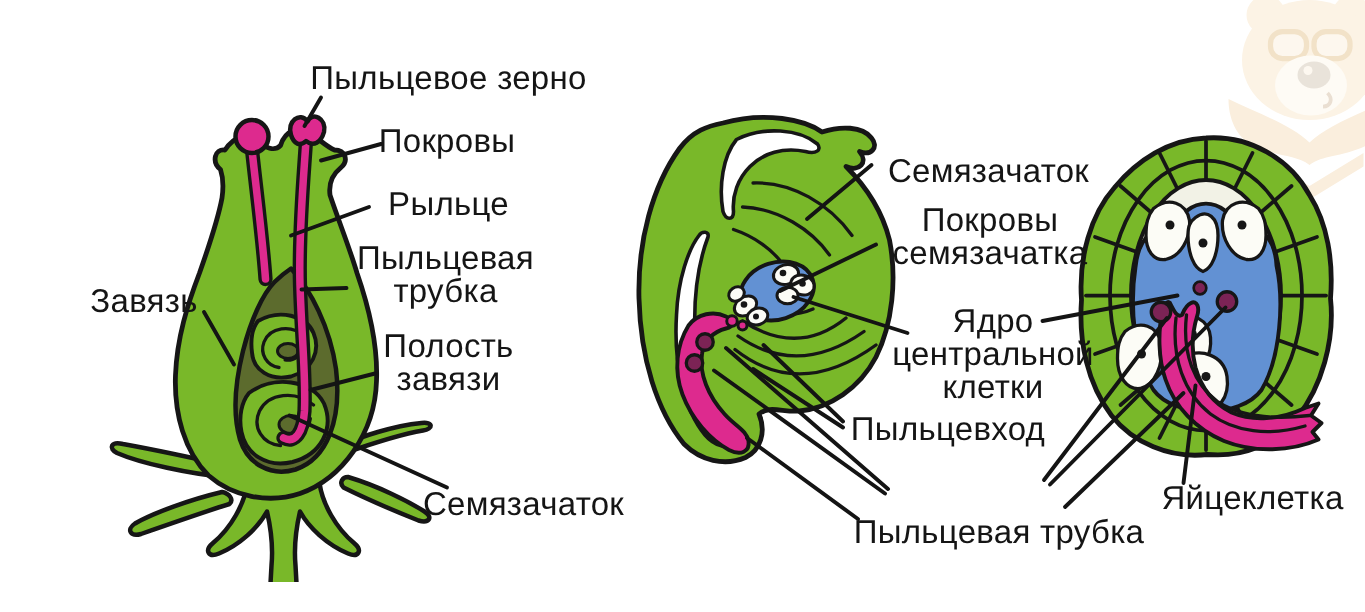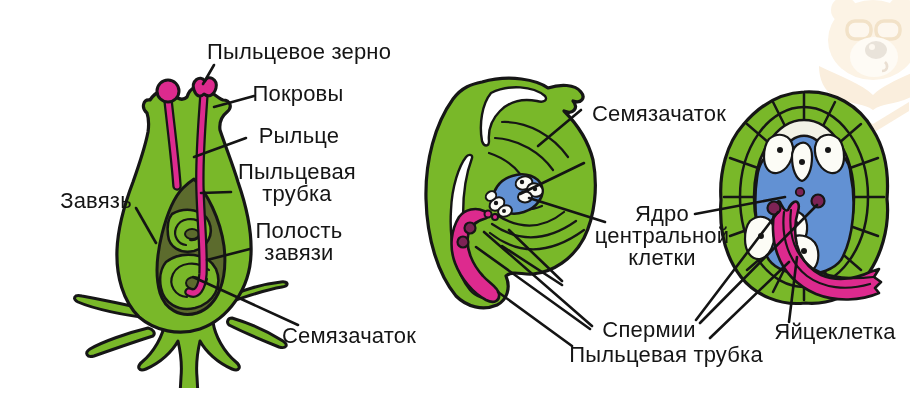--- a/index.html
+++ b/index.html
@@ -170,17 +170,18 @@
 </svg>
 
   <div class="lbl" style="left:267px;top:41px">Пыльцевое зерно</div>
   <div class="lbl" style="left:266px;top:83px">Покровы</div>
   <div class="lbl" style="left:267px;top:125px">Рыльце</div>
   <div class="lbl wrap" style="left:265px;top:161px;width:132px">Пыльцевая трубка</div>
   <div class="lbl" style="left:64px;top:190px">Завязь</div>
   <div class="lbl wrap" style="left:267px;top:220px;width:120px">Полость завязи</div>
   <div class="lbl" style="left:317px;top:325px">Семязачаток</div>
   <div class="lbl" style="left:627px;top:103px">Семязачаток</div>
+  <div class="lbl wrap" style="left:628px;top:136px;width:172px">Покровы семязачатка</div>
   <div class="lbl wrap" style="left:630px;top:203px;width:160px">Ядро центральной клетки</div>
-  <div class="lbl" style="left:617px;top:319px">Спермии</div>
+  <div class="lbl" style="left:600px;top:275px">Пыльцевход</div>
   <div class="lbl" style="left:634px;top:344px">Пыльцевая трубка</div>
   <div class="lbl" style="left:803px;top:321px">Яйцеклетка</div>
 </div>
 
 </body></html>

